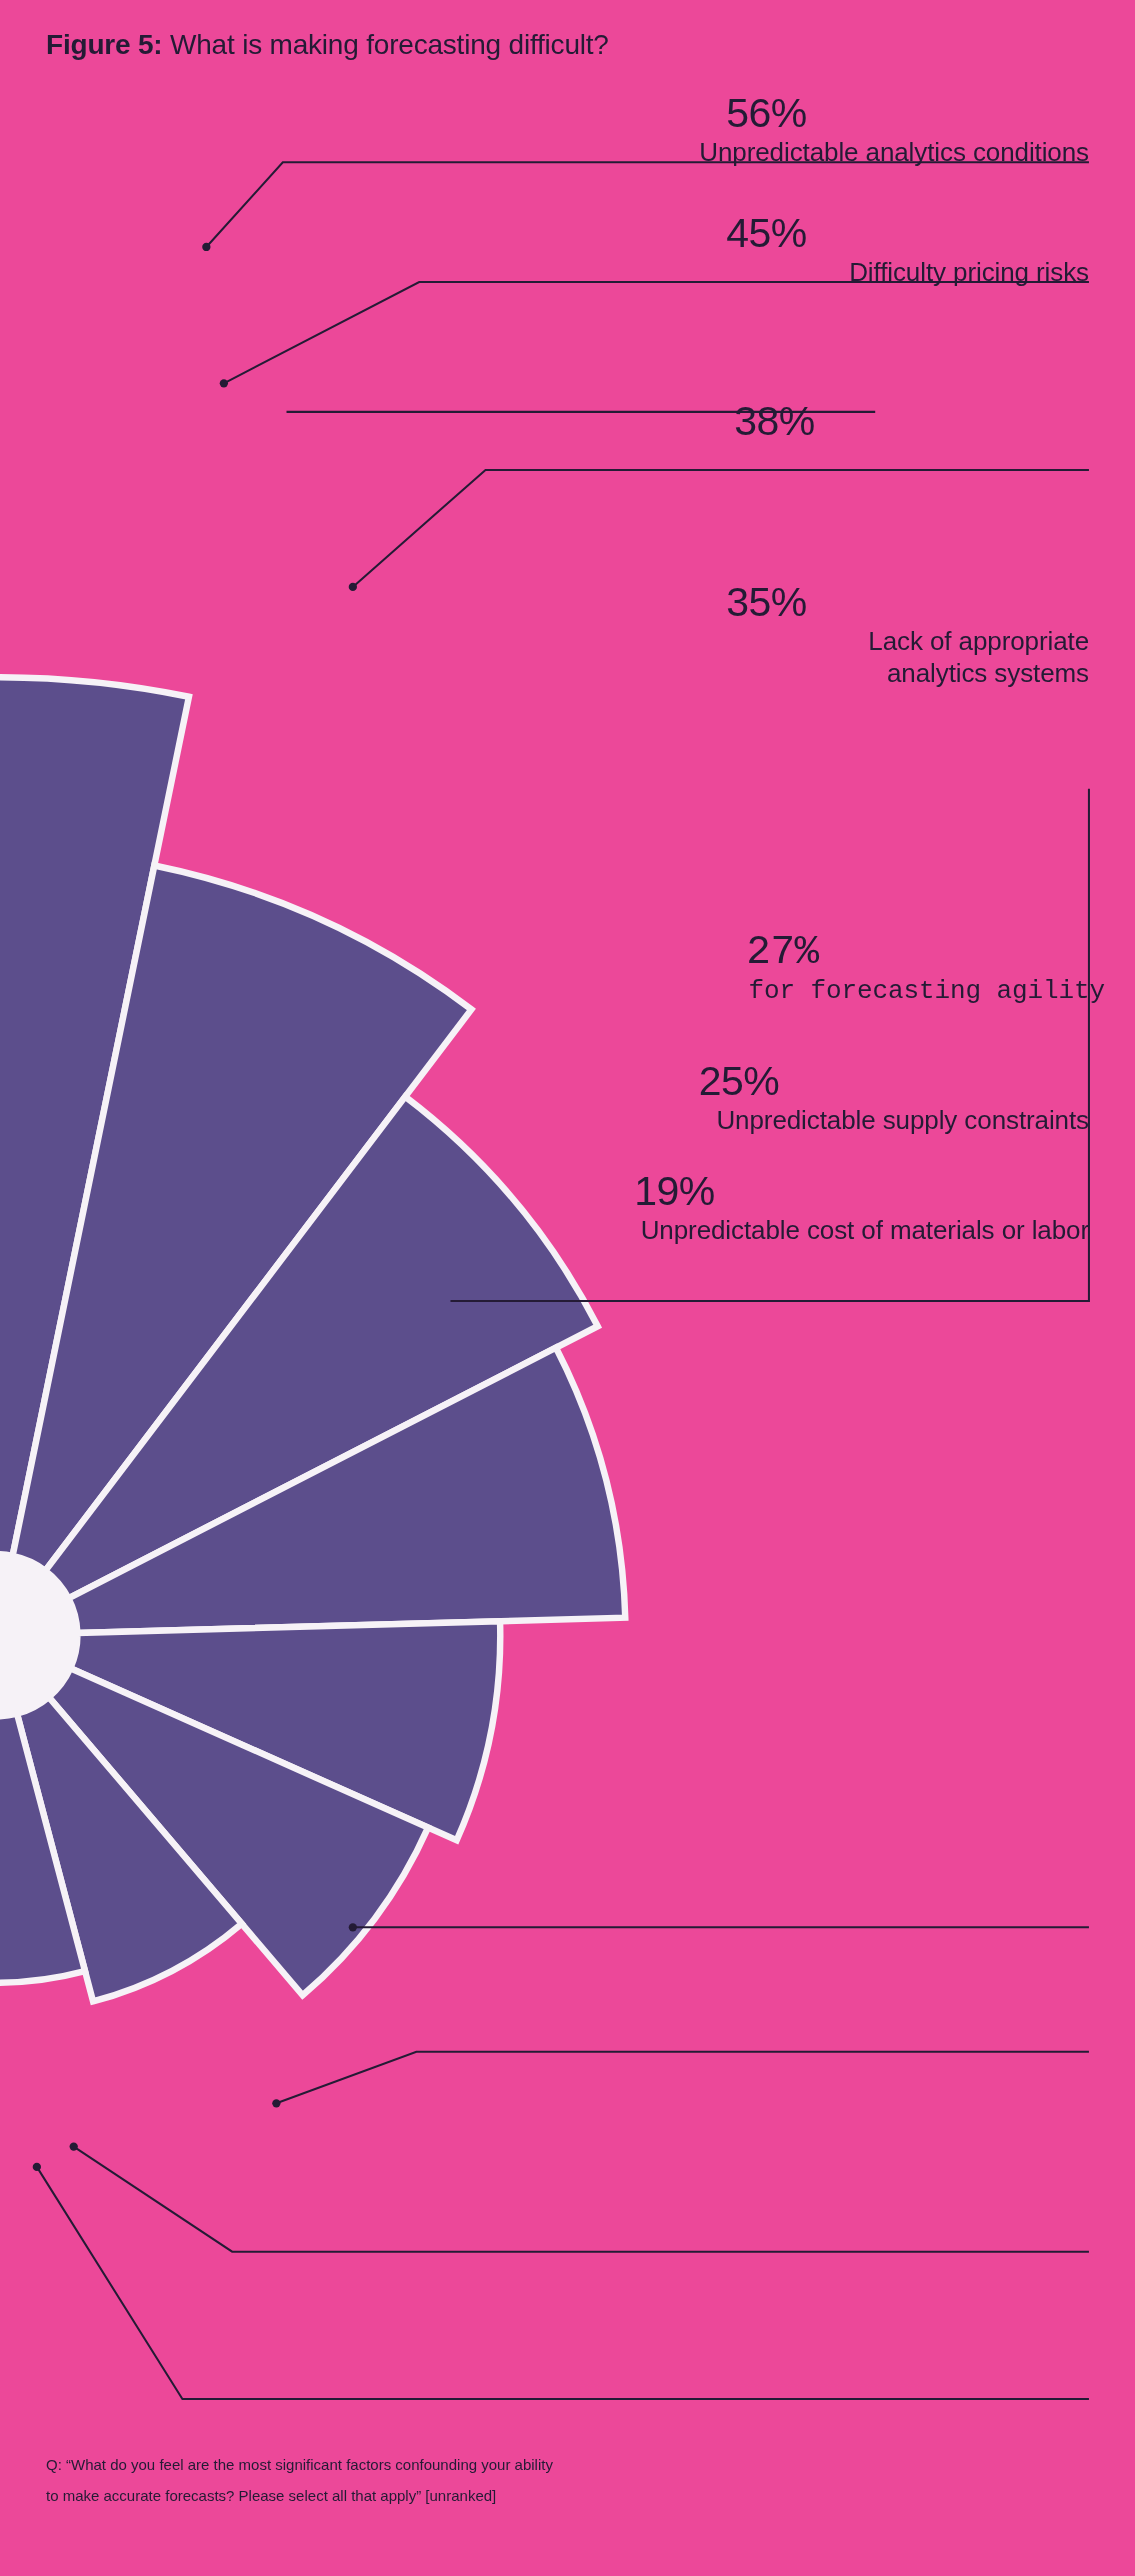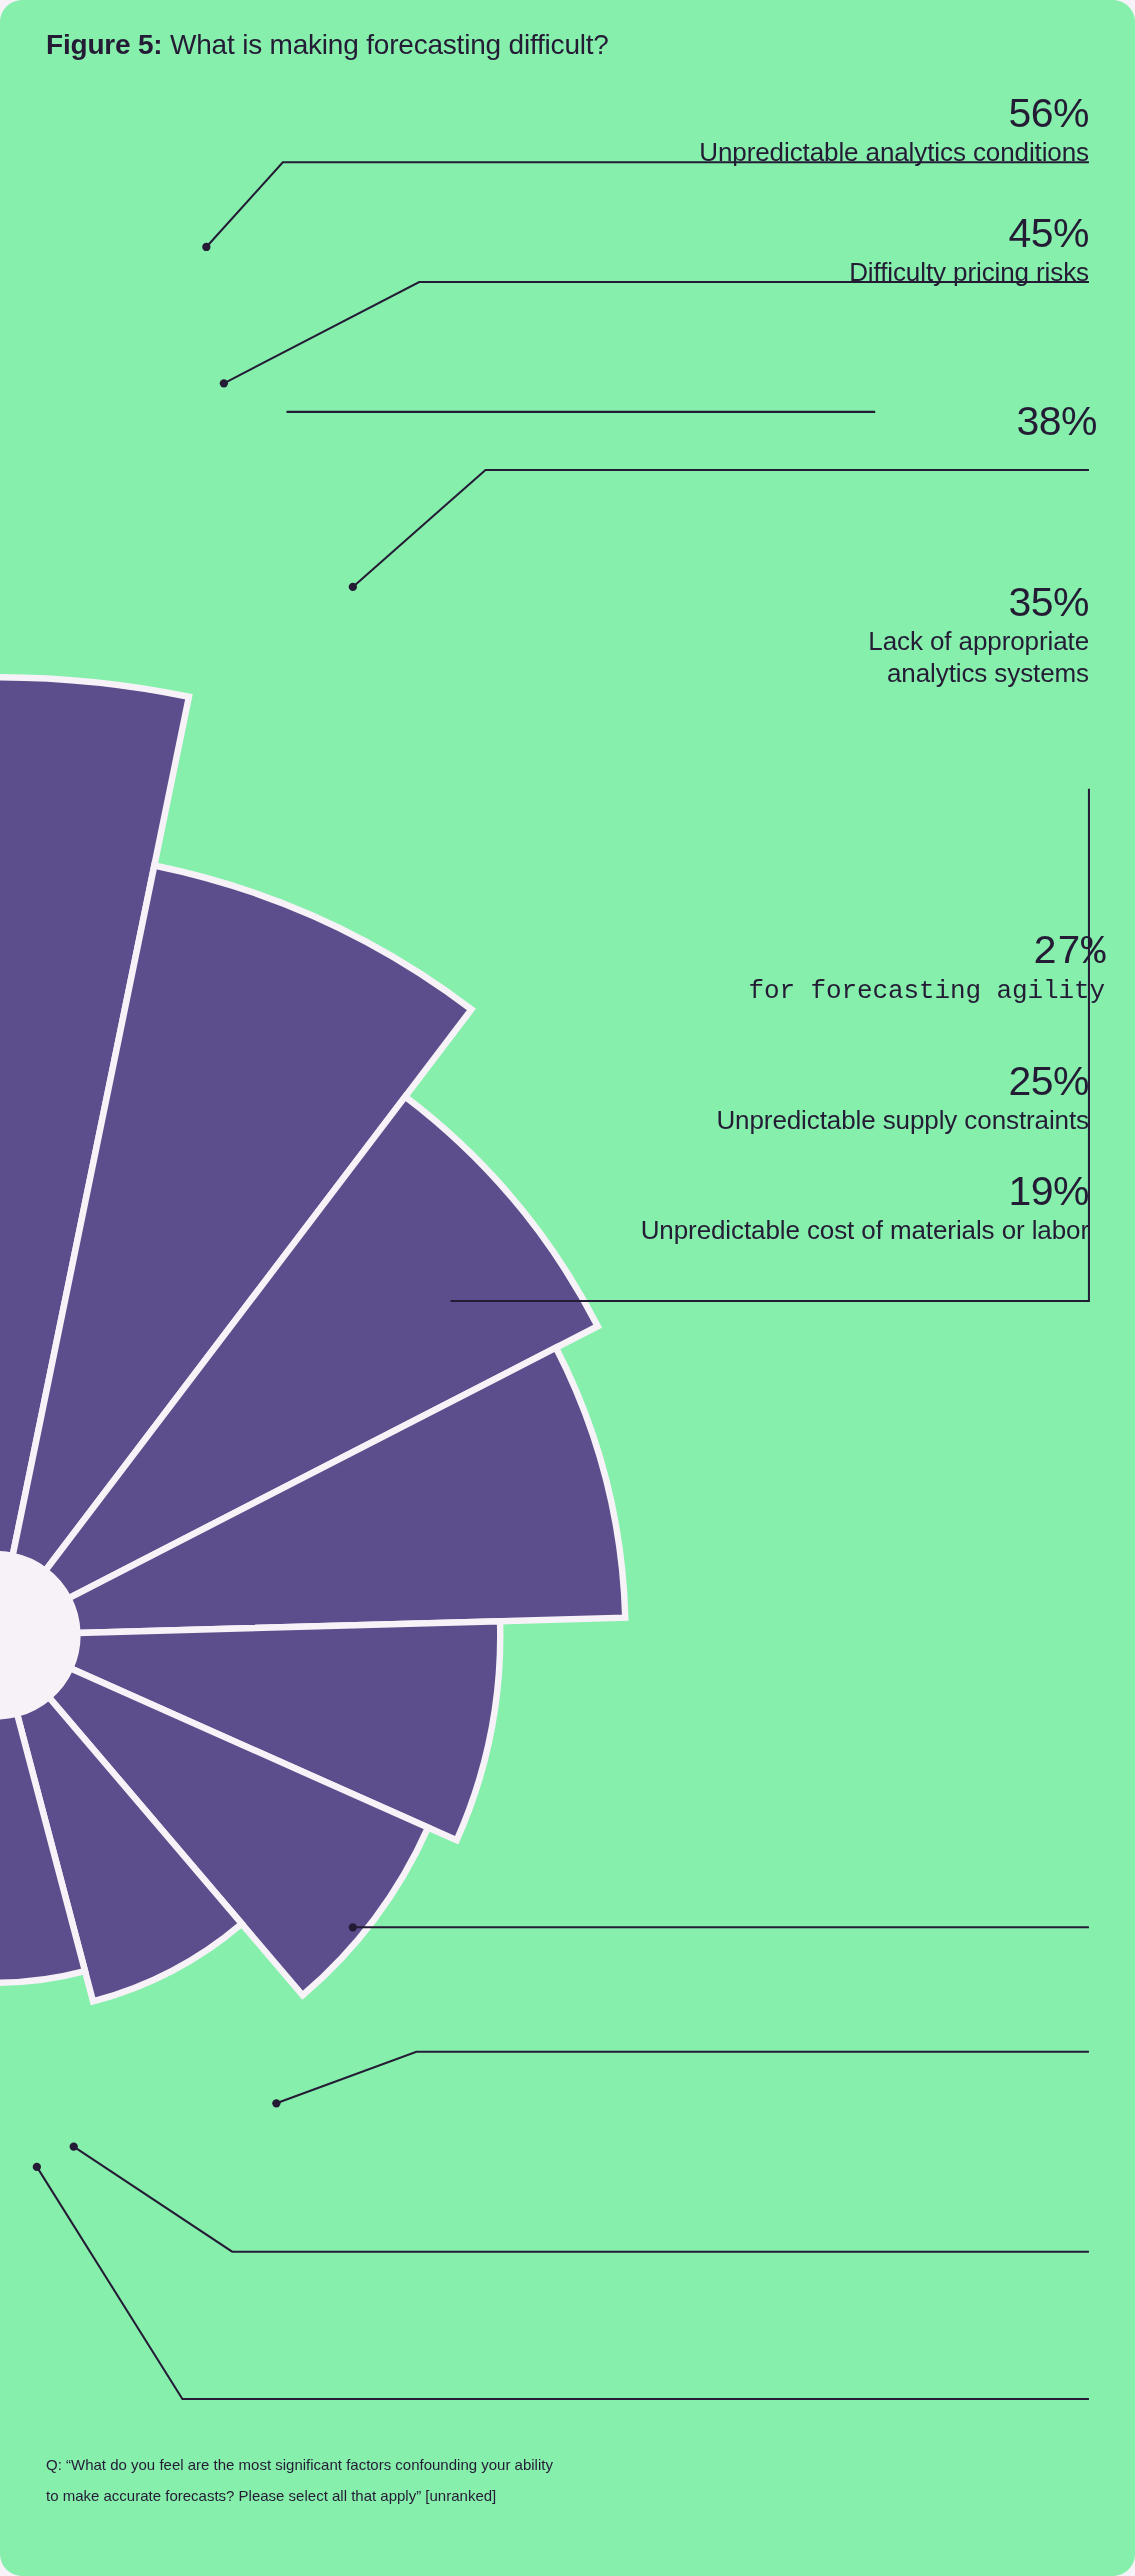--- a/index.html
+++ b/index.html
@@ -11,22 +11,21 @@
     width: 1135px;
     height: 2576px;
     position: relative;
     overflow: hidden;
     font-family: "Liberation Sans", sans-serif;
     color: #241B35;
   }
   .page {
     position: absolute;
     inset: 0;
-    background: #86efac;
-    border-radius: 22px;
+    background: #ec4899;
   }
 
   
   #figure-title {
     position: absolute;
     left: 46px;
     top: 26px;
     font-size: 28px;
     line-height: 37px;
     color: #241B35;
@@ -55,20 +54,21 @@
     position: absolute;
     text-align: right;
     color: #241B35;
   }
   .callout .value {
     font-size: 41px;
     line-height: 46px;
     font-weight: 400;
     letter-spacing: -0.5px;
     display: block;
+    text-align: center;
   }
   .callout .label {
     font-size: 26px;
     line-height: 32px;
     font-weight: 400;
     letter-spacing: -0.1px;
     display: block;
   }
 
   

